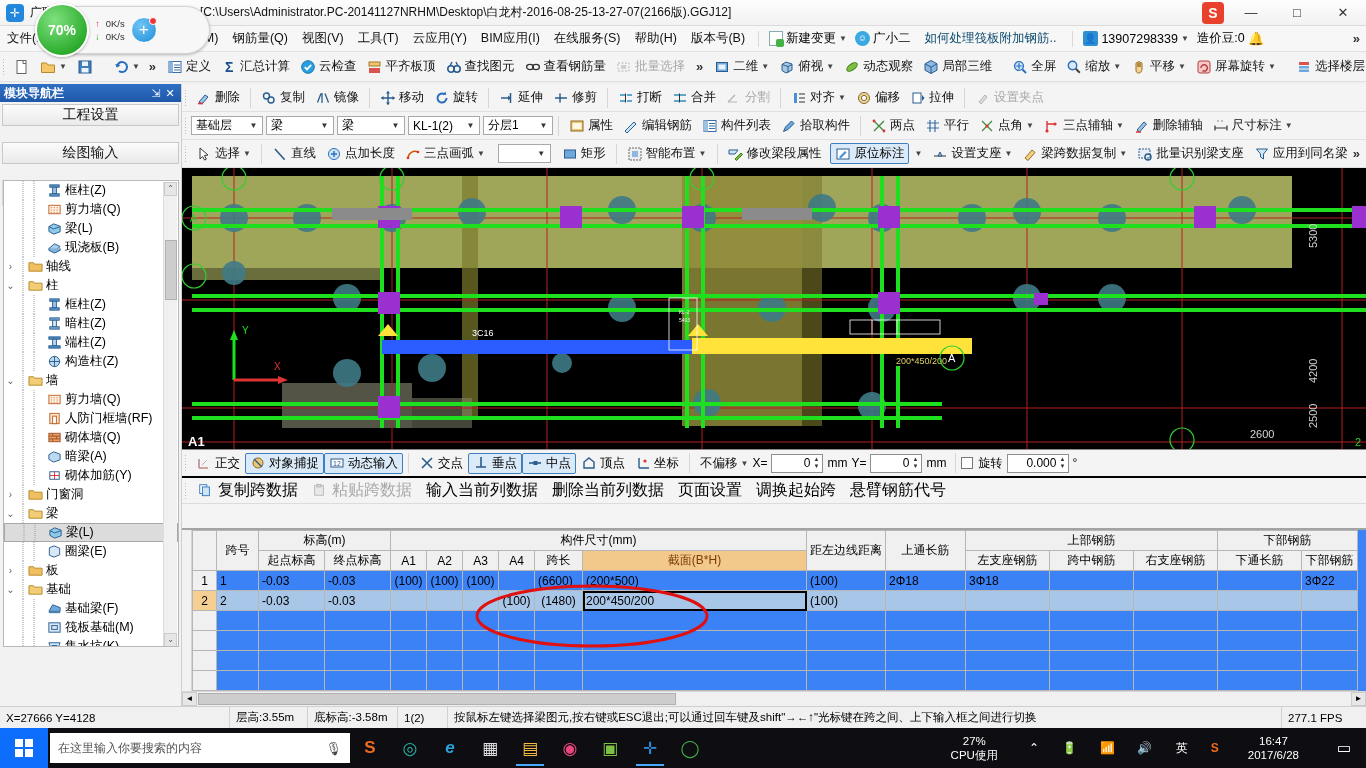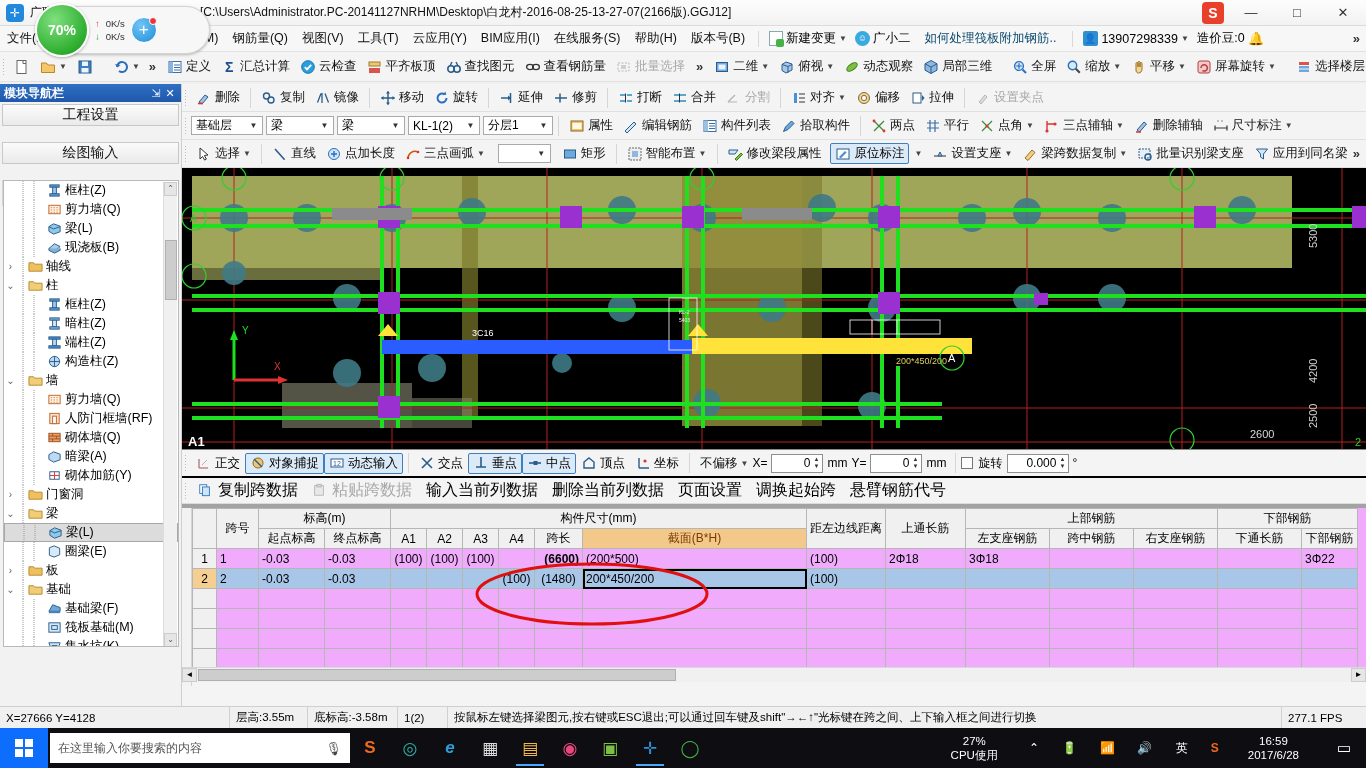--- a/index.html
+++ b/index.html
@@ -103,21 +103,21 @@
   .numbox{width:52px;height:19px;border:1px solid #8f8f8f;background:#fff;font-size:12px;text-align:right;padding-right:12px;line-height:17px;position:relative;}
   .spin{position:absolute;right:1px;top:1px;width:10px;height:15px;font-size:6px;color:#333;line-height:7px;text-align:center;}
   .chkbox{width:12px;height:12px;border:1px solid #777;background:#fff;display:inline-block;}
 
   
   .dtool{height:26px;background:#f4f4f4;border-bottom:1px solid #dcdcdc;display:flex;align-items:center;}
   .dbtn{padding:2px 7px;font-size:16px;white-space:nowrap;}
   .dbtn.dim{color:#a8a8a8;}
 
   
-  .tblwrap{position:relative;width:1184px;height:178px;background:#f0abfc;border-top:4px solid #a3a3a3;}
+  .tblwrap{position:relative;width:1184px;height:178px;background:#3b82f6;border-top:2px solid #a3a3a3;margin-top:24px;}
   table.grid{border-collapse:collapse;table-layout:fixed;font-size:12px;}
   table.grid th,table.grid td{border:1px solid #b6b6b6;padding:0 3px;height:20px;overflow:hidden;white-space:nowrap;}
   table.grid th{background:#f0f0f0;font-weight:normal;text-align:center;font-size:12px;}
   table.grid th.acc{background:#f3c98b;color:#7a3b00;}
   td.rowhdr{background:#f0f0f0;text-align:center;width:24px;}
   tr.sel td{background:#a8c6e8;}
   tr.sel td.rowhdr{background:#f5cf92;}
   td.editing{background:#a8c6e8;outline:2px solid #000;outline-offset:-2px;}
   .hscroll{position:absolute;left:0;bottom:0;width:1184px;height:15px;background:#f0f0f0;border-top:1px solid #d8d8d8;}
   .hsArrow{width:15px;height:14px;background:#e6e6e6;border:1px solid #ccc;font-size:8px;text-align:center;line-height:12px;}
@@ -1251,21 +1251,21 @@
           <tbody id="table-body">
               <tr>
                 <td class="rowhdr">1</td>
                 <td>1</td>
                 <td>-0.03</td>
                 <td>-0.03</td>
                 <td style="text-align: center;">(100)</td>
                 <td style="text-align: center;">(100)</td>
                 <td style="text-align: center;">(100)</td>
                 <td style="text-align: center;"></td>
-                <td style="text-align: right; font-weight: bold;">(6600)</td>
+                <td style="text-align: left;">(6600)</td>
                 <td>(200*500)</td>
                 <td>(100)</td>
                 <td>2Φ18</td>
                 <td>3Φ18</td>
                 <td></td>
                 <td></td>
                 <td></td>
                 <td>3Φ22</td>
               </tr>
               <tr class="sel">
@@ -1451,21 +1451,21 @@
         <div>27%</div>
         <div>CPU使用</div>
       </div>
       <span>⌃</span>
       <span>🔋</span>
       <span>📶</span>
       <span>🔊</span>
       <span>英</span>
       <span style="color:#f06a1e;font-weight:bold">S</span>
       <div class="clock">
-        <div>16:59</div>
+        <div>16:47</div>
         <div>2017/6/28</div>
       </div>
       <span class="notif">▭</span>
     </div>
   </div>
 
   <div class="speedw">
     <div class="speedball">70%</div>
     <div class="speedrates">
       <div class="r">

